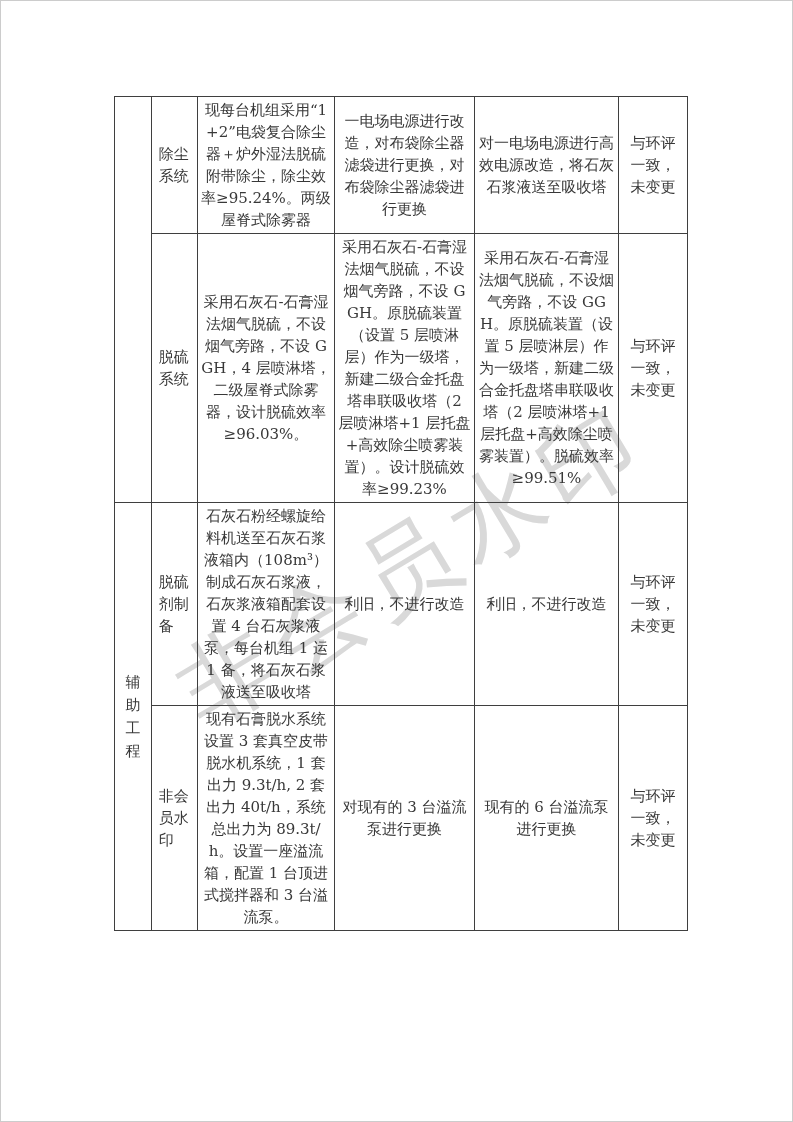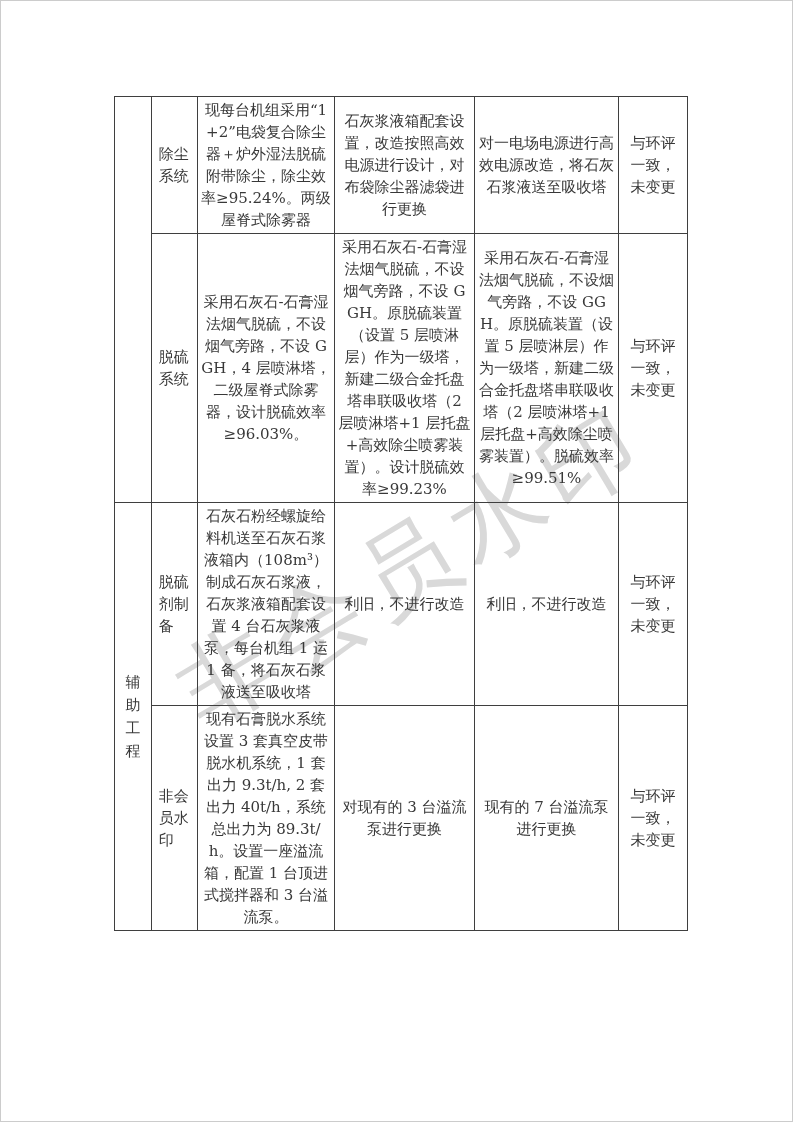--- a/index.html
+++ b/index.html
@@ -100,21 +100,21 @@
         <col class="c6">
     </colgroup>
 
     <tbody>
         <tr class="r1">
       <td class="cat" rowspan="2"></td>
       <td class="sys">
         <span class="v2">除尘系统</span>
       </td>
       <td>现每台机组采用“1+2”电袋复合除尘器＋炉外湿法脱硫附带除尘，除尘效率≥95.24%。两级屋脊式除雾器</td>
-      <td>石灰浆液箱配套设置，改造按照高效电源进行设计，对布袋除尘器滤袋进行更换</td>
+      <td>一电场电源进行改造，对布袋除尘器滤袋进行更换，对布袋除尘器滤袋进行更换</td>
       <td>对一电场电源进行高效电源改造，将石灰石浆液送至吸收塔</td>
       <td class="concl">
         <span class="v3">与环评一致，未变更</span>
       </td>
     </tr>
 
     <tr class="r2">
       <td class="sys">
         <span class="v2">脱硫系统</span>
       </td>
@@ -140,21 +140,21 @@
         <span class="v3">与环评一致，未变更</span>
       </td>
     </tr>
 
     <tr class="r4">
       <td class="sys">
         <span class="v2">非会员水印</span>
       </td>
       <td>现有石膏脱水系统设置 3 套真空皮带脱水机系统，1 套出力 9.3t/h, 2 套出力 40t/h，系统总出力为 89.3t/h。设置一座溢流箱，配置 1 台顶进式搅拌器和 3 台溢流泵。</td>
       <td>对现有的 3 台溢流泵进行更换</td>
-      <td>现有的 7 台溢流泵进行更换</td>
+      <td>现有的 6 台溢流泵进行更换</td>
       <td class="concl">
         <span class="v3">与环评一致，未变更</span>
       </td>
     </tr>
   </tbody>
     </table>
 
 </div>
 
 </body></html>

